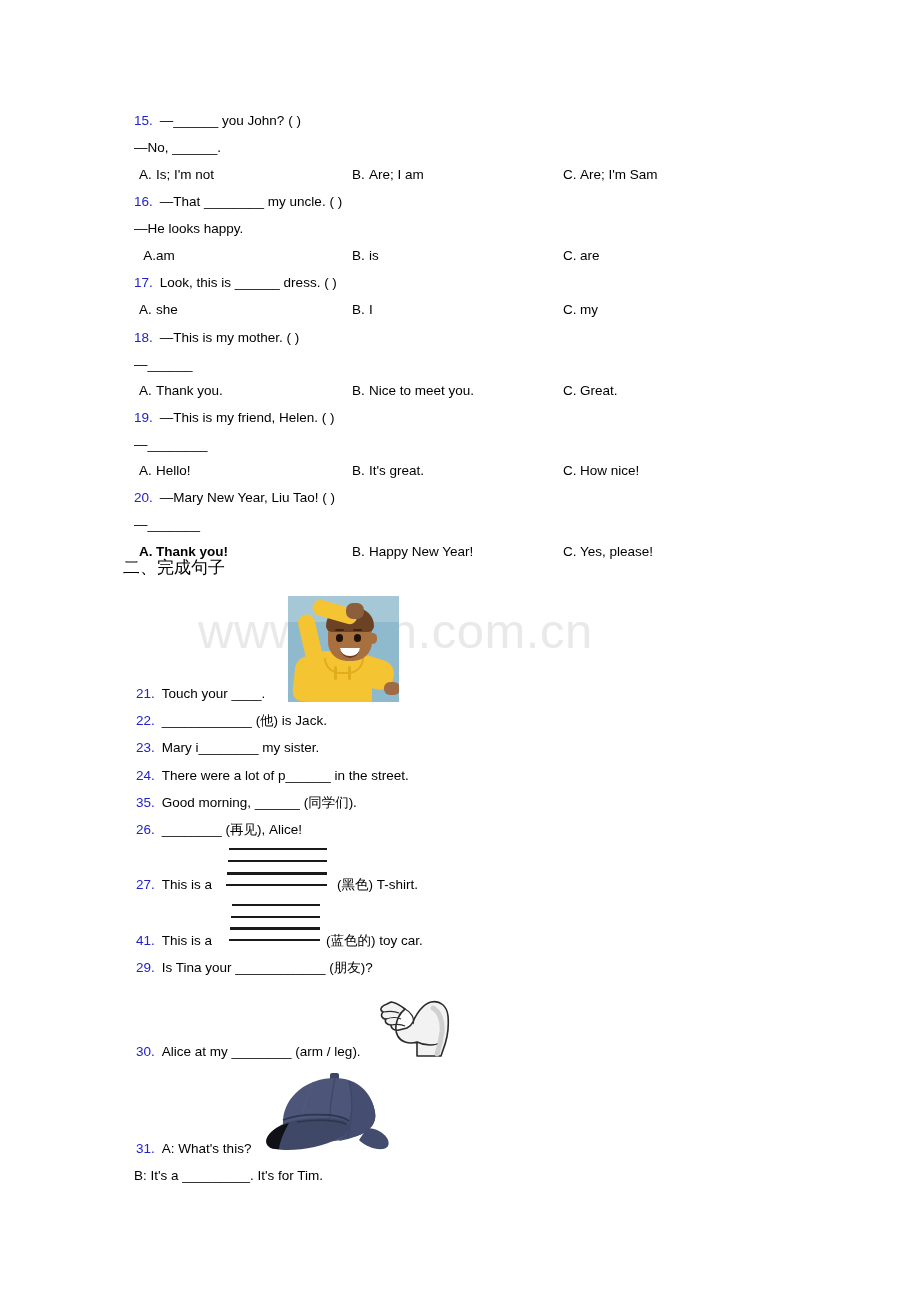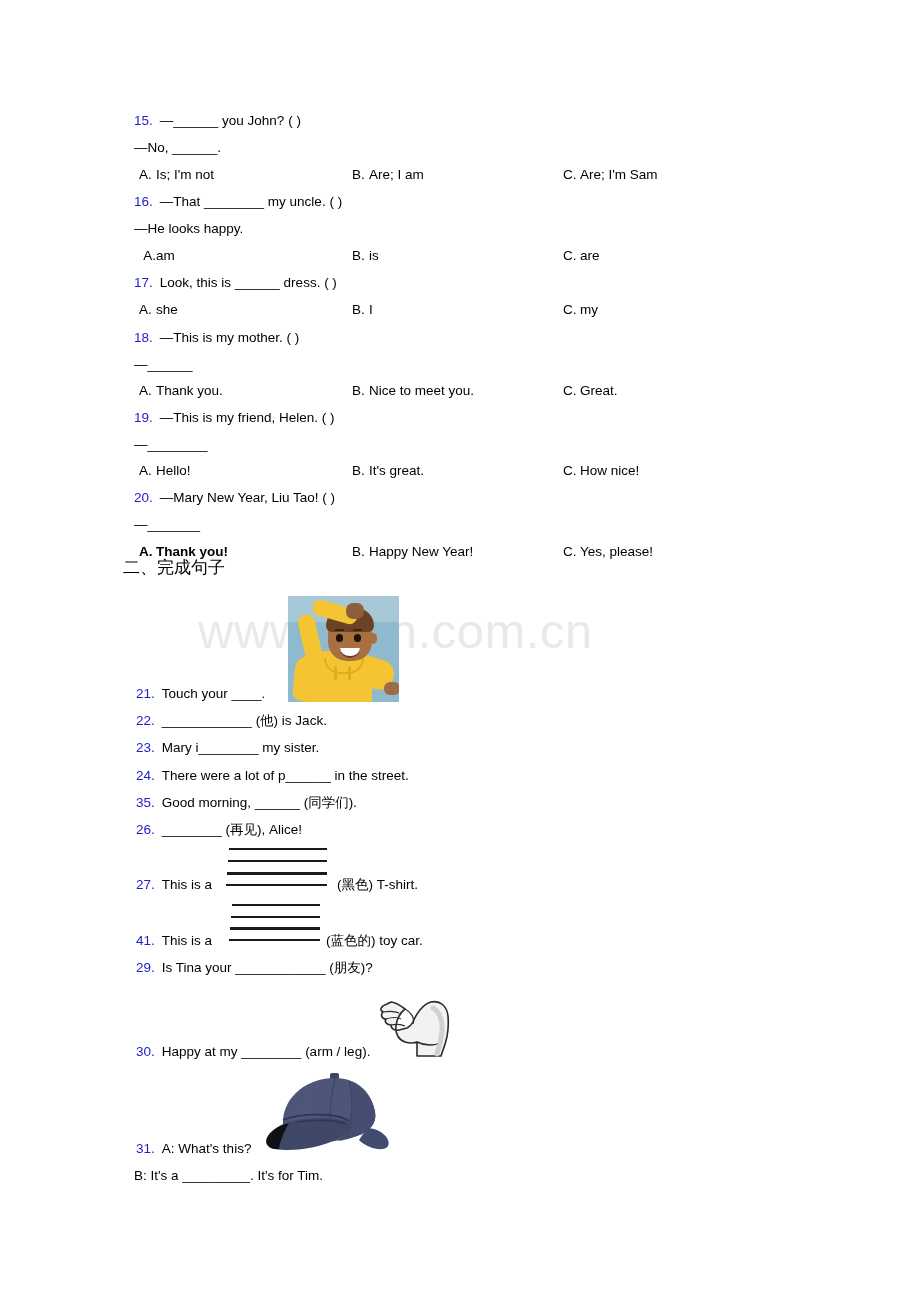--- a/index.html
+++ b/index.html
@@ -344,21 +344,21 @@
              C20 36 24 30 28 27 C24 24 18 20 14 20 Z" fill="#f2f2f2" stroke="#2a2a2a" stroke-width="1.6" stroke-linejoin="round"></path>
     <path d="M6 30 C12 29 18 29 22 31" fill="none" stroke="#2a2a2a" stroke-width="1.2"></path>
     <path d="M9 37 C15 35 20 35 24 37" fill="none" stroke="#2a2a2a" stroke-width="1.2"></path>
     <path d="M14 43 C19 42 24 42 28 44" fill="none" stroke="#2a2a2a" stroke-width="1.2"></path>
     <path d="M28 27 C34 30 38 36 36 42" fill="none" stroke="#2a2a2a" stroke-width="1.2"></path>
     <path d="M40 60 C48 64 58 64 65 60" fill="none" stroke="#2a2a2a" stroke-width="1.4"></path>
     <path d="M56 26 C63 30 66 40 65 50 C64 58 62 66 60 72" fill="none" stroke="#d0d0d0" stroke-width="5" stroke-linecap="round"></path>
   </svg>
 
   <div class="row" style="left:136px; top:1045px;">
-    <span class="qnum">30.</span><span class="qnum-gap"></span><span>Happy at my ________ (arm / leg).</span>
+    <span class="qnum">30.</span><span class="qnum-gap"></span><span>Alice at my ________ (arm / leg).</span>
   </div>
 
   <svg class="art cap-img" viewBox="0 0 147 87">
 
     <rect x="67" y="3" width="9" height="8" rx="2" fill="#3b4566"></rect>
 
     <path d="M72 8 C44 8 22 26 20 50 C19 60 24 68 34 70
              C52 74 76 72 94 66 C108 61 114 52 112 42
              C109 23 95 8 72 8 Z" fill="#4d5678"></path>
 

